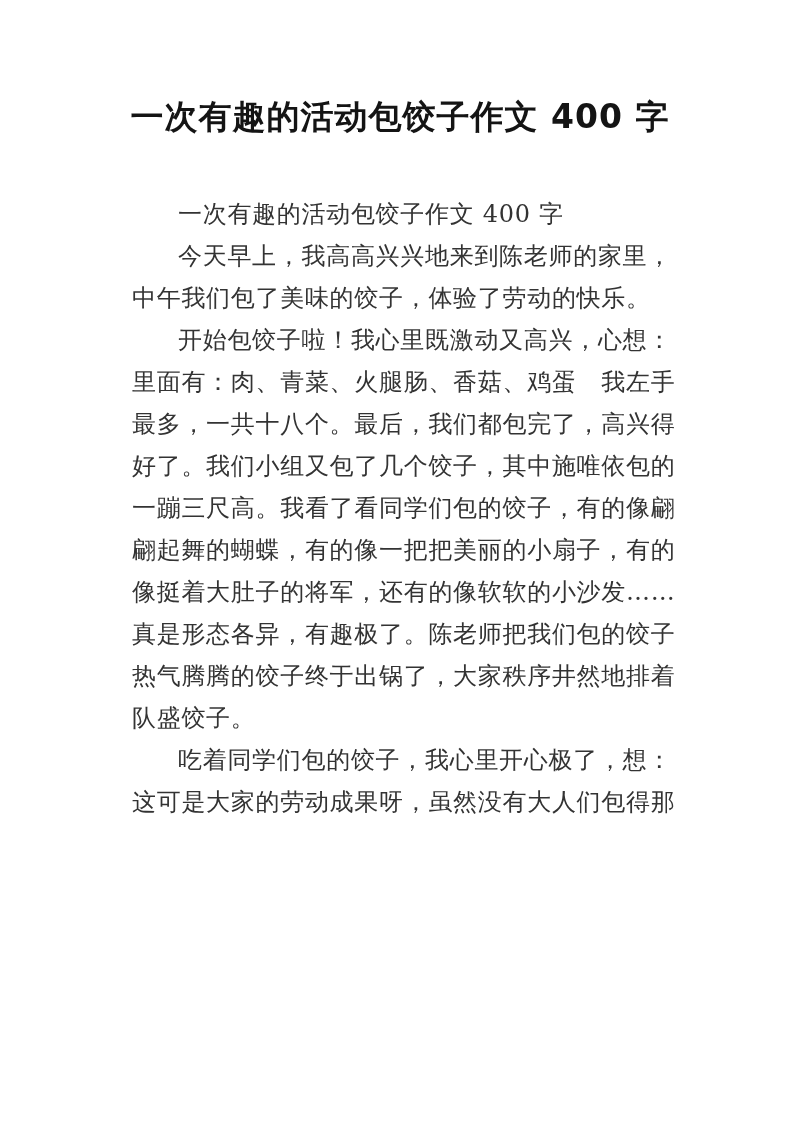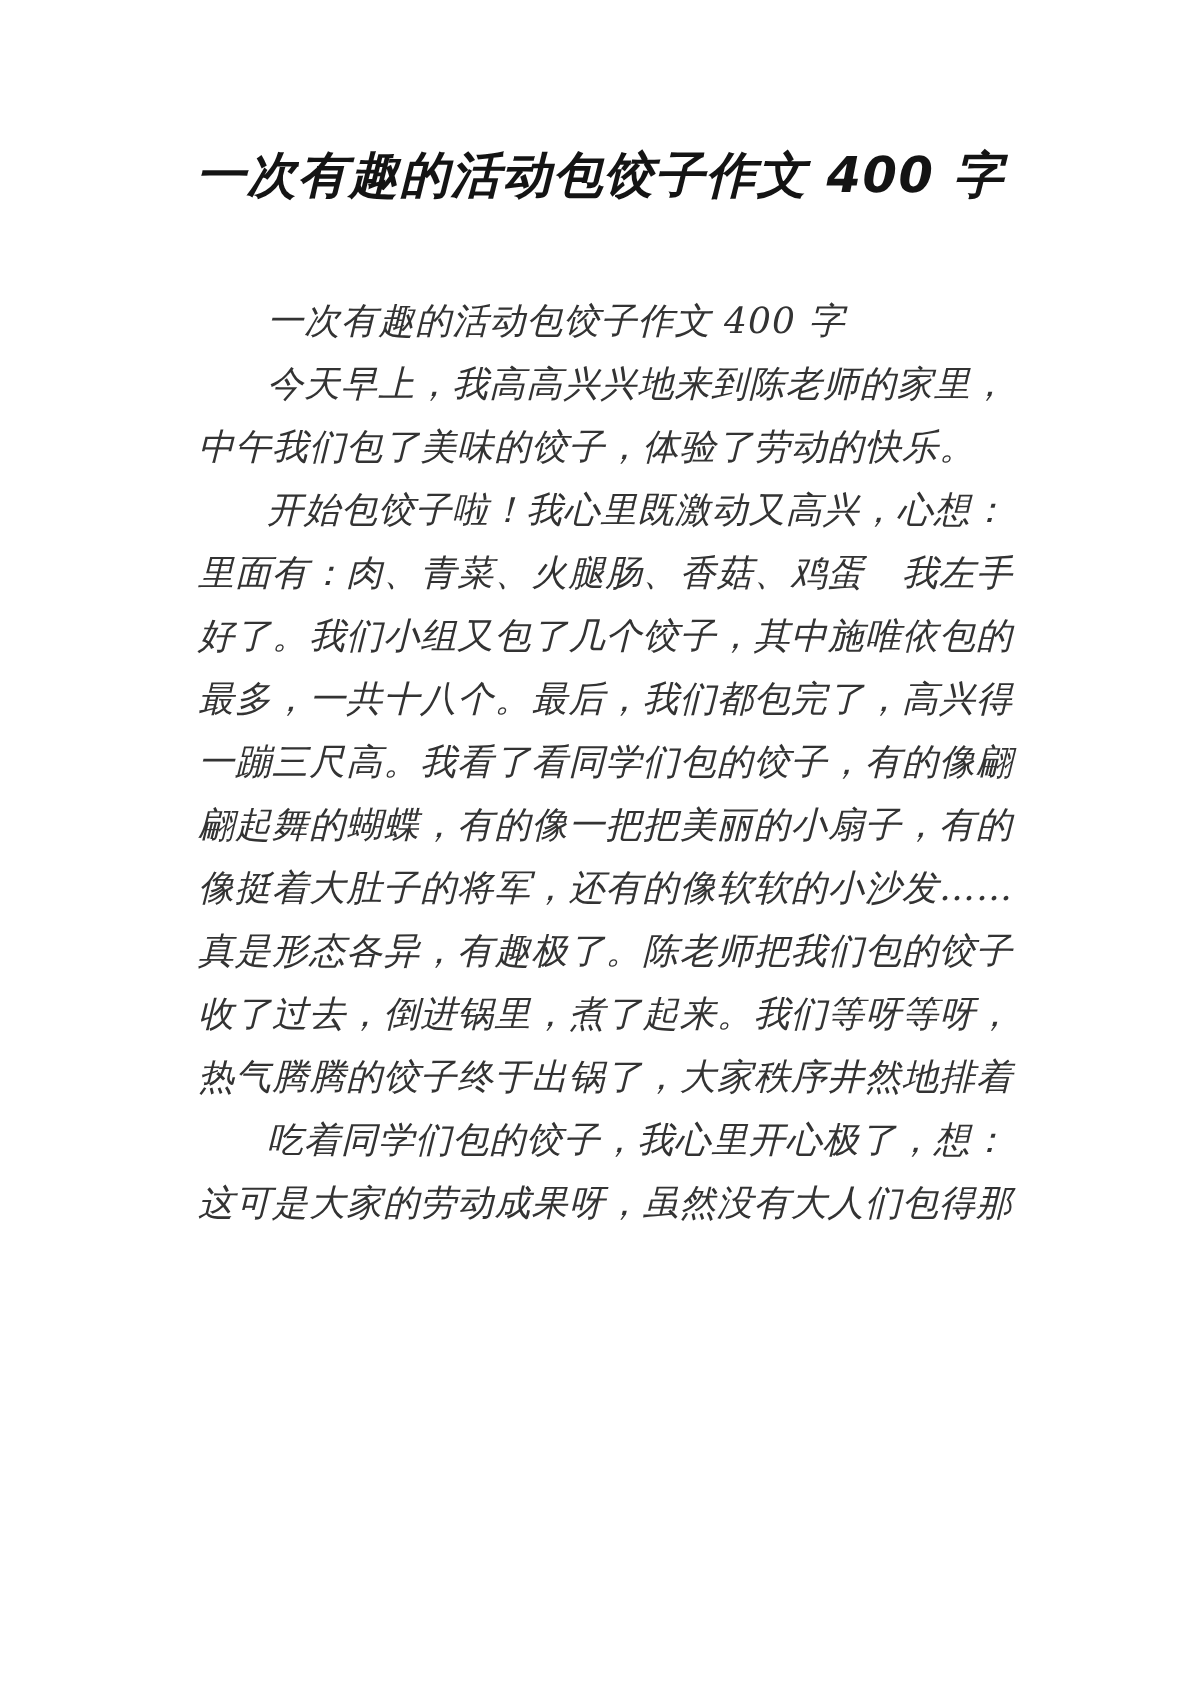--- a/index.html
+++ b/index.html
@@ -7,21 +7,20 @@
     width: 800px;
     height: 1132px;
     background: #ffffff;
     overflow: hidden;
     position: relative;
   }
   .page {
     position: absolute;
     inset: 0;
     background: #ffffff;
-    font-style: italic;
   }
   .title {
     position: absolute;
     top: 97px;
     left: 0;
     width: 800px;
     margin: 0;
     text-align: center;
     font-family: "DejaVu Sans", "Liberation Sans", sans-serif;
     font-weight: bold;
@@ -52,24 +51,24 @@
 <body>
 
 <div class="page" style="background: rgb(255, 255, 255);">
   <h1 class="title" style="color: rgb(20, 20, 20);">一次有趣的活动包饺子作文 400 字</h1>
   <div class="content" style="color: rgb(51, 51, 51);">
       <div class="line indent">一次有趣的活动包饺子作文 400 字</div>
       <div class="line indent">今天早上，我高高兴兴地来到陈老师的家里，</div>
       <div class="line">中午我们包了美味的饺子，体验了劳动的快乐。</div>
       <div class="line indent">开始包饺子啦！我心里既激动又高兴，心想：</div>
       <div class="line">里面有：肉、青菜、火腿肠、香菇、鸡蛋　我左手</div>
+      <div class="line">最多，一共十八个。最后，我们都包完了，高兴得</div>
       <div class="line">好了。我们小组又包了几个饺子，其中施唯依包的</div>
-      <div class="line">最多，一共十八个。最后，我们都包完了，高兴得</div>
       <div class="line">一蹦三尺高。我看了看同学们包的饺子，有的像翩</div>
       <div class="line">翩起舞的蝴蝶，有的像一把把美丽的小扇子，有的</div>
       <div class="line">像挺着大肚子的将军，还有的像软软的小沙发……</div>
       <div class="line">真是形态各异，有趣极了。陈老师把我们包的饺子</div>
-      <div class="line">收了过去，倒进锅里，煮了起来。我们等呀等呀，</div>
       <div class="line">热气腾腾的饺子终于出锅了，大家秩序井然地排着</div>
+      <div class="line">队盛饺子。</div>
       <div class="line indent">吃着同学们包的饺子，我心里开心极了，想：</div>
       <div class="line">这可是大家的劳动成果呀，虽然没有大人们包得那</div>
     </div>
 </div>
 
 </body></html>

